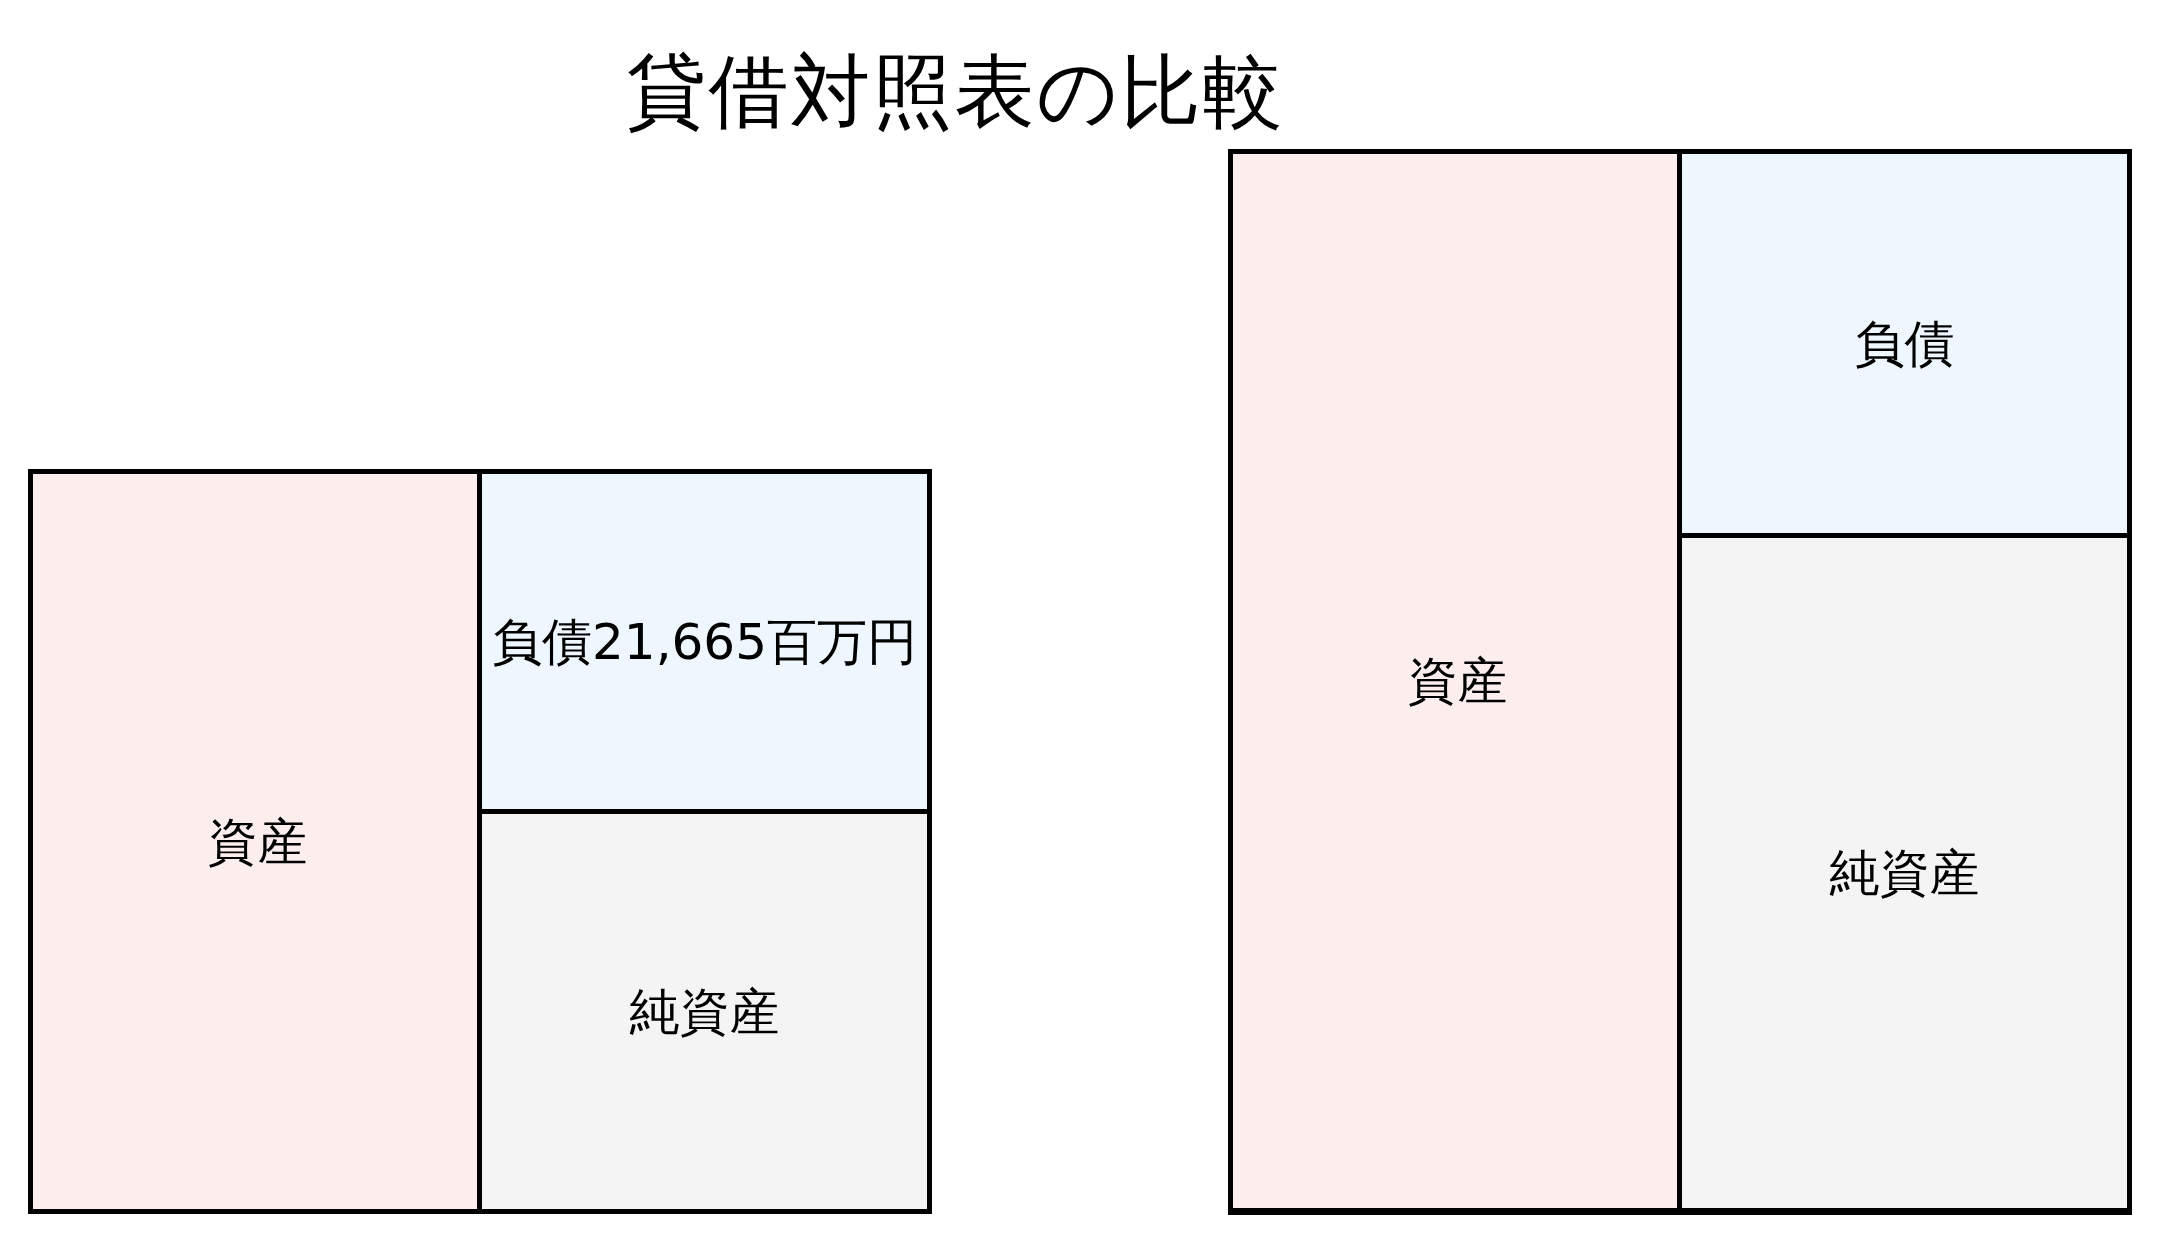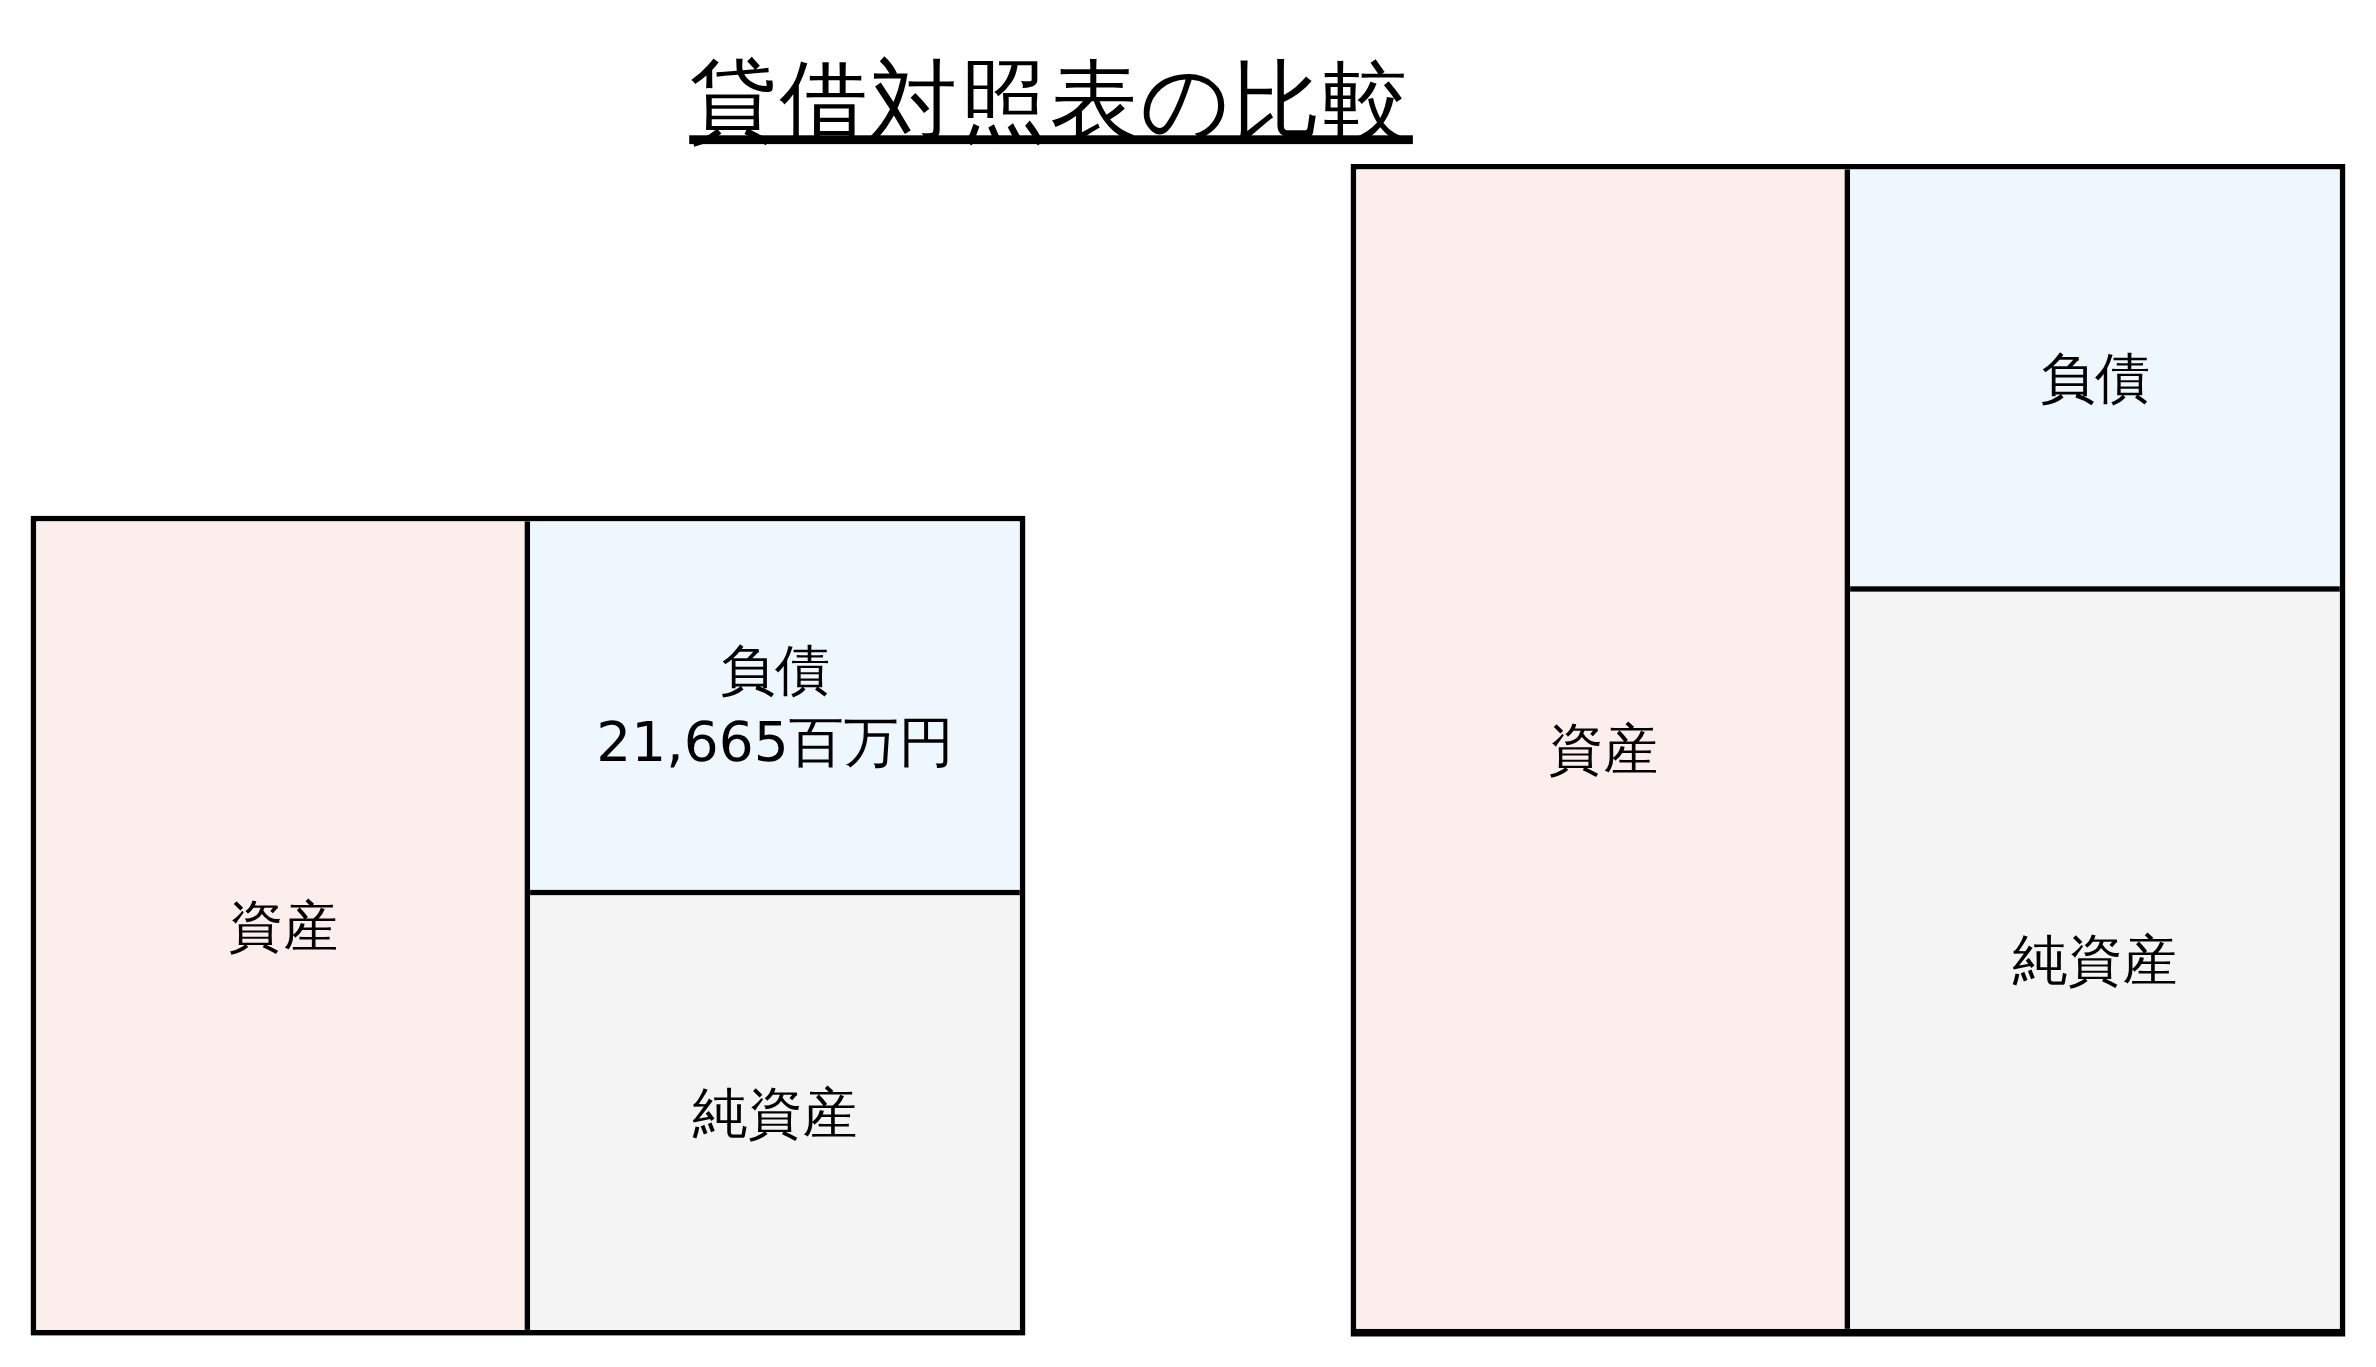--- a/index.html
+++ b/index.html
@@ -18,33 +18,32 @@
     .title {
       position: absolute;
       left: 0;
       top: 42px;
       width: 1911px;
       text-align: center;
       font-size: 80px;
       line-height: 100px;
       font-weight: normal;
       letter-spacing: 2px;
-      text-decoration: underline;
     }
     .bs {
       position: absolute;
       box-sizing: border-box;
       border: 5px solid #000000;
       background: #ffffff;
     }
     .cell {
       position: absolute;
       box-sizing: border-box;
       display: flex;
-      flex-direction: column;
+      flex-direction: row;
       align-items: center;
       justify-content: center;
       text-align: center;
     }
     .cell .lbl, .cell .val {
       display: block;
       font-size: 50px;
       line-height: 66px;
       white-space: nowrap;
     }

